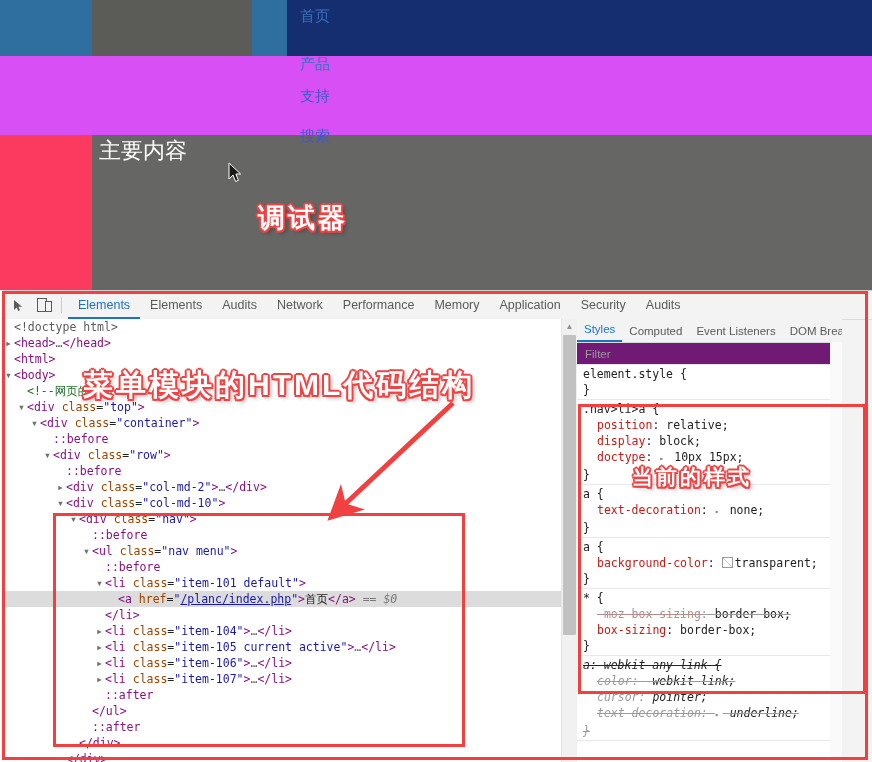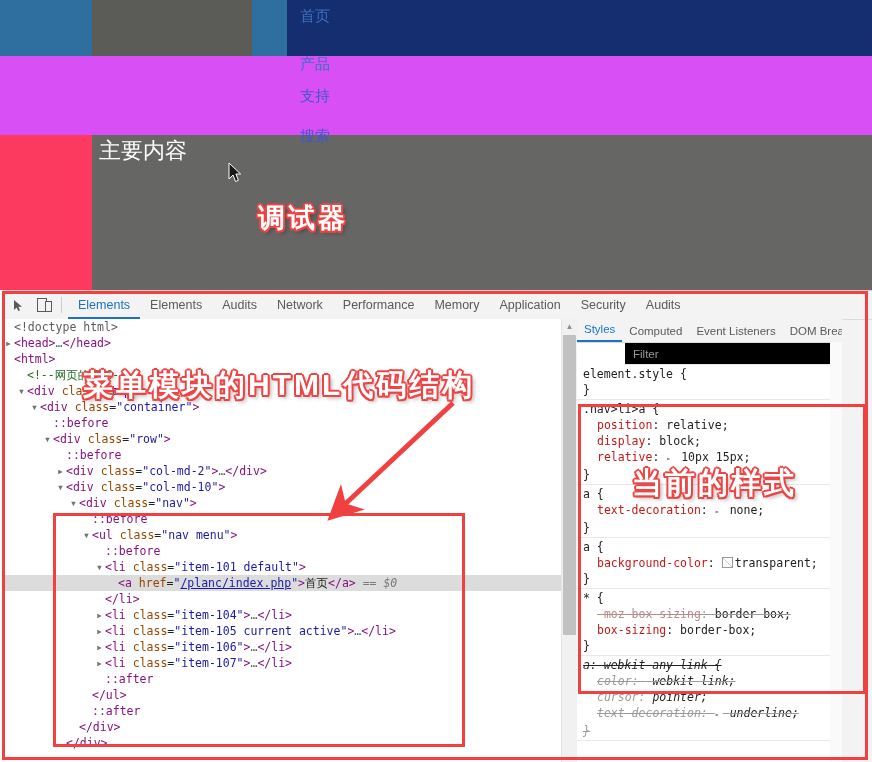--- a/index.html
+++ b/index.html
@@ -108,21 +108,21 @@
     background:#fff; overflow:hidden;
   }
   #styles-tabs {
     height:23px; border-bottom:1px solid #dadada; display:flex; align-items:flex-end;
     background:#f3f3f3;
   }
   .st-tab { font-size:11.5px; color:#5a5a5a; padding:0 7px; height:22px; line-height:22px; white-space:nowrap;}
   .st-tab.active { color:#1a73c8; border-bottom:2px solid #1a73c8; }
   #styles-filter {
     height:21px; border-bottom:1px solid #e6e6e6; display:flex; align-items:center;
-    padding-left:8px; font-size:11.5px; color:#9a9a9a; background:#000000;margin-left:48px;
+    padding-left:8px; font-size:11.5px; color:#9a9a9a; background:#701a75;
   }
   #css-list {
     font-family:"DejaVu Sans Mono","Liberation Mono",monospace;
     font-size:11.5px; line-height:16px; color:#222;
   }
   .css-rule { border-bottom:1px solid #e8e8e8; padding:1px 0 1px 6px; }
   .sel-name { color:#222; }
   .prop { color:#c41a16; padding-left:14px; }
   .val  { color:#222; }
   .strike { text-decoration:line-through; color:#9a9a9a; }
@@ -133,21 +133,21 @@
   .arrowtog { display:inline-block; width:8px; color:#888; font-size:8px; }
 
   #styles-scroll { position:absolute; right:0; top:23px; width:12px; height:421px; background:#fafafa; }
 
   
   .ann { position:absolute; pointer-events:none; }
   #ann-box-viewport { left:2px; top:291px; width:866px; height:469px; border:3px solid #f04040; box-sizing:border-box;}
   #ann-box-dom { left:53px; top:513px; width:412px; height:234px; border:3px solid #f04040; box-sizing:border-box;}
   #ann-box-styles { left:578px; top:404px; width:288px; height:290px; border:3px solid #f04040; box-sizing:border-box;}
   #ann-title-html { left:83px; top:365px; font-size:30px; }
-  #ann-title-styles { left:632px; top:463px; font-size:30px; }
+  #ann-title-styles { left:632px; top:463px; font-size:21px; }
   #ann-arrow { left:320px; top:395px; }
 </style>
 </head>
 <body>
 
 <div id="preview">
   <div class="pv-band" id="pv-steel-left"></div>
   <div class="pv-band" id="pv-grey-top"></div>
   <div class="pv-band" id="pv-steel-mid"></div>
   <div class="pv-band" id="pv-navy"></div>
@@ -194,20 +194,21 @@
     <div class="dt-tab">Memory</div>
     <div class="dt-tab">Application</div>
     <div class="dt-tab">Security</div>
     <div class="dt-tab">Audits</div>
   </div>
 
   <div id="dom-pane">
       <div class="dom-row"><span style="display:inline-block;width:0px"></span><span class="tri none"></span><span class="pk">&lt;!doctype html&gt;</span></div>
       <div class="dom-row"><span style="display:inline-block;width:0px"></span><span class="tri closed"></span><span class="tw">&lt;head&gt;</span><span class="pk">…</span><span class="tw">&lt;/head&gt;</span></div>
       <div class="dom-row"><span style="display:inline-block;width:0px"></span><span class="tri none"></span><span class="tw">&lt;html&gt;</span></div>
+      <div class="dom-row"><span style="display:inline-block;width:0px"></span><span class="tri open"></span><span class="tw">&lt;body&gt;</span></div>
       <div class="dom-row"><span style="display:inline-block;width:13px"></span><span class="tri none"></span><span class="cm">&lt;!--网页的顶部--&gt;</span></div>
       <div class="dom-row"><span style="display:inline-block;width:13px"></span><span class="tri open"></span><span class="tw">&lt;div</span> <span class="at">class</span>=<span class="av">"top"</span><span class="tw">&gt;</span></div>
       <div class="dom-row"><span style="display:inline-block;width:26px"></span><span class="tri open"></span><span class="tw">&lt;div</span> <span class="at">class</span>=<span class="av">"container"</span><span class="tw">&gt;</span></div>
       <div class="dom-row"><span style="display:inline-block;width:39px"></span><span class="tri none"></span><span class="pe">::before</span></div>
       <div class="dom-row"><span style="display:inline-block;width:39px"></span><span class="tri open"></span><span class="tw">&lt;div</span> <span class="at">class</span>=<span class="av">"row"</span><span class="tw">&gt;</span></div>
       <div class="dom-row"><span style="display:inline-block;width:52px"></span><span class="tri none"></span><span class="pe">::before</span></div>
       <div class="dom-row"><span style="display:inline-block;width:52px"></span><span class="tri closed"></span><span class="tw">&lt;div</span> <span class="at">class</span>=<span class="av">"col-md-2"</span><span class="tw">&gt;</span><span class="pk">…</span><span class="tw">&lt;/div&gt;</span></div>
       <div class="dom-row"><span style="display:inline-block;width:52px"></span><span class="tri open"></span><span class="tw">&lt;div</span> <span class="at">class</span>=<span class="av">"col-md-10"</span><span class="tw">&gt;</span></div>
       <div class="dom-row"><span style="display:inline-block;width:65px"></span><span class="tri open"></span><span class="tw">&lt;div</span> <span class="at">class</span>=<span class="av">"nav"</span><span class="tw">&gt;</span></div>
       <div class="dom-row"><span style="display:inline-block;width:78px"></span><span class="tri none"></span><span class="pe">::before</span></div>
@@ -244,21 +245,21 @@
     </div>
     <div id="css-list">
         <div class="css-rule">
           <div class="sel-name">element.style {</div>
           <div>}</div>
         </div>
         <div class="css-rule">
           <div class="sel-name">.nav&gt;li&gt;a {</div>
           <div><span class="prop">position</span>: <span class="val">relative;</span></div>
           <div><span class="prop">display</span>: <span class="val">block;</span></div>
-          <div><span class="prop">relative</span>: <span class="arrowtog">▸</span> <span class="val">10px 15px;</span></div>
+          <div><span class="prop">doctype</span>: <span class="arrowtog">▸</span> <span class="val">10px 15px;</span></div>
           <div>}</div>
         </div>
         <div class="css-rule">
           <div class="sel-name">a {</div>
           <div><span class="prop">text-decoration</span>: <span class="arrowtog">▸</span> <span class="val">none;</span></div>
           <div>}</div>
         </div>
         <div class="css-rule">
           <div class="sel-name">a {</div>
           <div><span class="prop">background-color</span>: <span class="swatch" style="background:linear-gradient(45deg,#fff 45%,#ccc 45%,#ccc 55%,#fff 55%)"></span><span class="val">transparent;</span></div>

